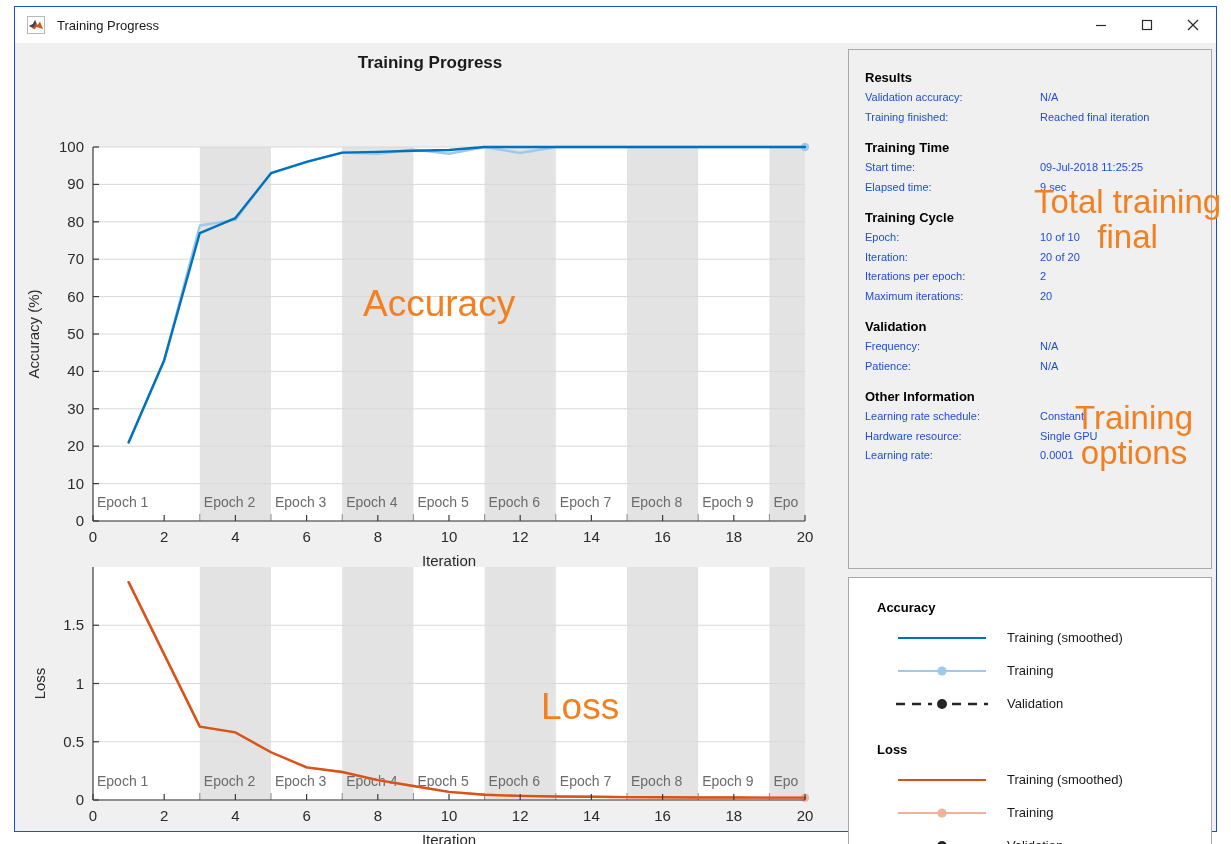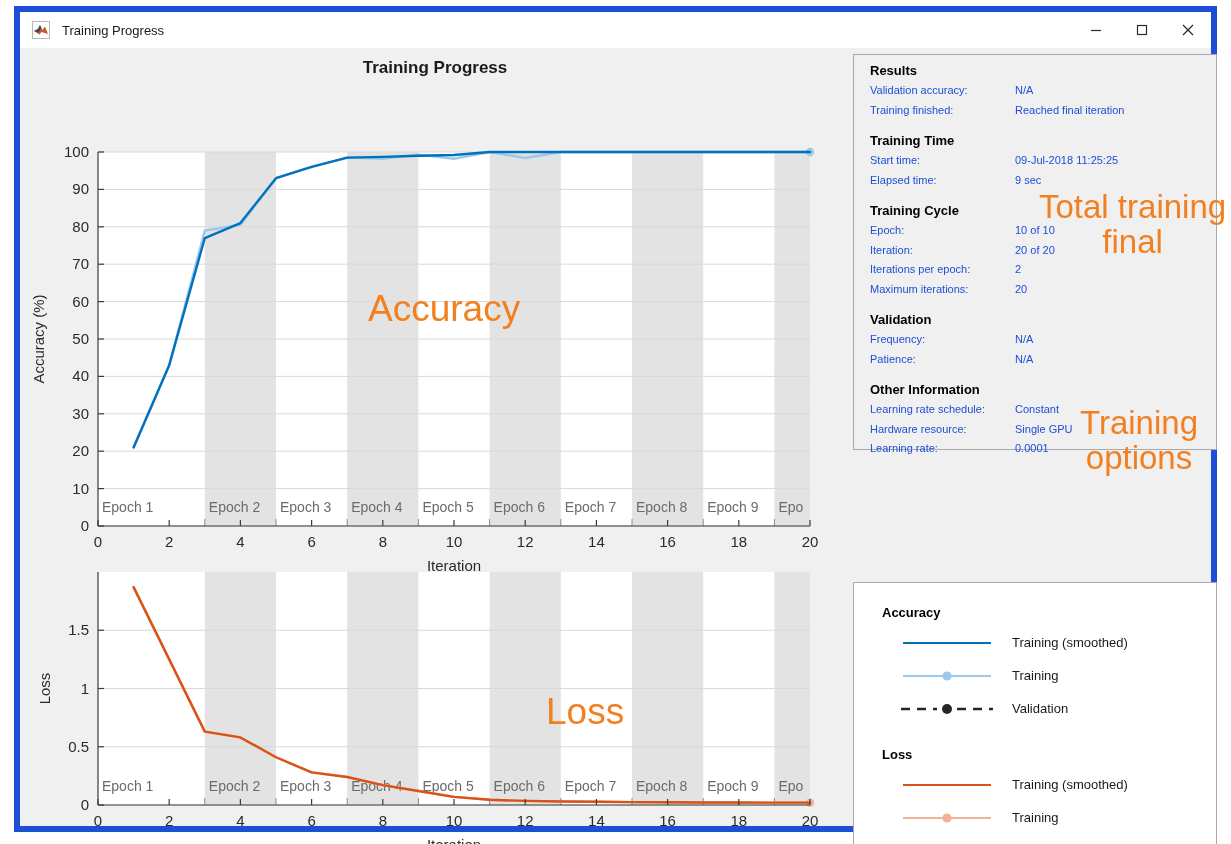--- a/index.html
+++ b/index.html
@@ -1,19 +1,19 @@
 <!DOCTYPE html>
 <html><head>
 <meta charset="utf-8">
 <style>
   html,body{margin:0;padding:0;background:#fff;}
   body{width:1231px;height:844px;font-family:"Liberation Sans",sans-serif;overflow:hidden;}
 
   .window{position:absolute;left:14px;top:6px;width:1203px;height:826px;
-          background:#f0f0f0;border:6px solid #1d4ed8;box-sizing:border-box;}
+          background:#f0f0f0;border:1px solid #1d4ed8;box-sizing:border-box;}
 
   
   .titlebar{position:absolute;left:0;top:0;right:0;height:36px;background:#ffffff;
             display:flex;align-items:center;}
   .tb-icon{width:18px;height:18px;margin-left:12px;position:relative;flex:none;
            background:#ffffff;border:1px solid #b8b8b8;box-sizing:border-box;}
   .tb-icon svg{position:absolute;left:1px;top:1px;}
   .tb-title{margin-left:12px;font-size:13px;color:#1a1a1a;}
   .tb-buttons{margin-left:auto;display:flex;height:36px;}
   .tb-btn{width:46px;height:36px;display:flex;align-items:center;justify-content:center;}
@@ -22,28 +22,28 @@
   .body-area{position:absolute;left:0;top:36px;right:0;bottom:0;background:#f0f0f0;}
 
   .chart-title{position:absolute;left:0;top:10px;width:830px;text-align:center;
                font-size:17px;font-weight:bold;color:#1a1a1a;}
 
   
   .plot{position:absolute;}
   .plot svg{display:block;}
 
   
-  .info-panel{position:absolute;left:833px;top:6px;width:364px;height:396px;
+  .info-panel{position:absolute;left:833px;top:6px;width:364px;height:520px;
               background:#f0f0f0;border:1px solid #a9a9a9;box-sizing:border-box;
-              padding:8px 0 0 16px;}
+              padding:20px 0 0 16px;}
   .sect{font-size:13px;font-weight:bold;color:#000;margin-top:13px;margin-bottom:3px;}
   .sect.first{margin-top:0;}
   .row{display:flex;font-size:11px;color:#1d4ed8;line-height:19.5px;}
   .row .k{width:145px;flex:none;}
-  .row .v{flex:1;}
+  .row .v{flex:1;margin-left:30px;}
 
   .legend-panel{position:absolute;left:833px;top:534px;width:364px;height:278px;
                 background:#ffffff;border:1px solid #a9a9a9;box-sizing:border-box;
                 padding:22px 0 0 28px;}
   .lg-title{font-size:13px;font-weight:bold;color:#000;margin-bottom:6px;}
   .lg-title.second{margin-top:22px;}
   .lg-row{display:flex;align-items:center;height:33px;}
   .lg-swatch{width:130px;flex:none;display:flex;align-items:center;justify-content:center;}
   .lg-label{font-size:13px;color:#1a1a1a;}
 

